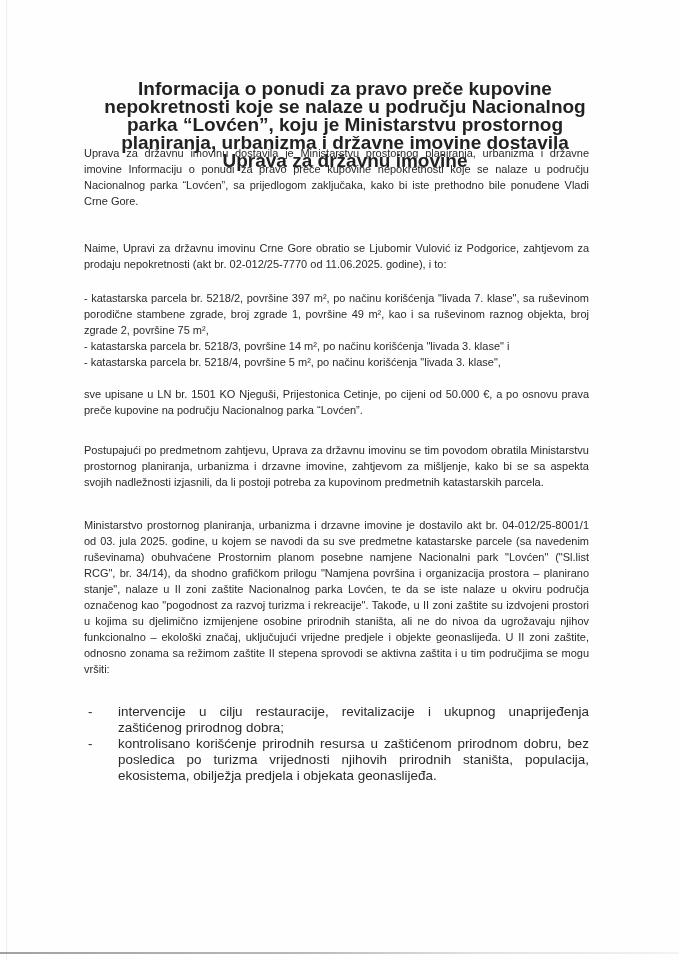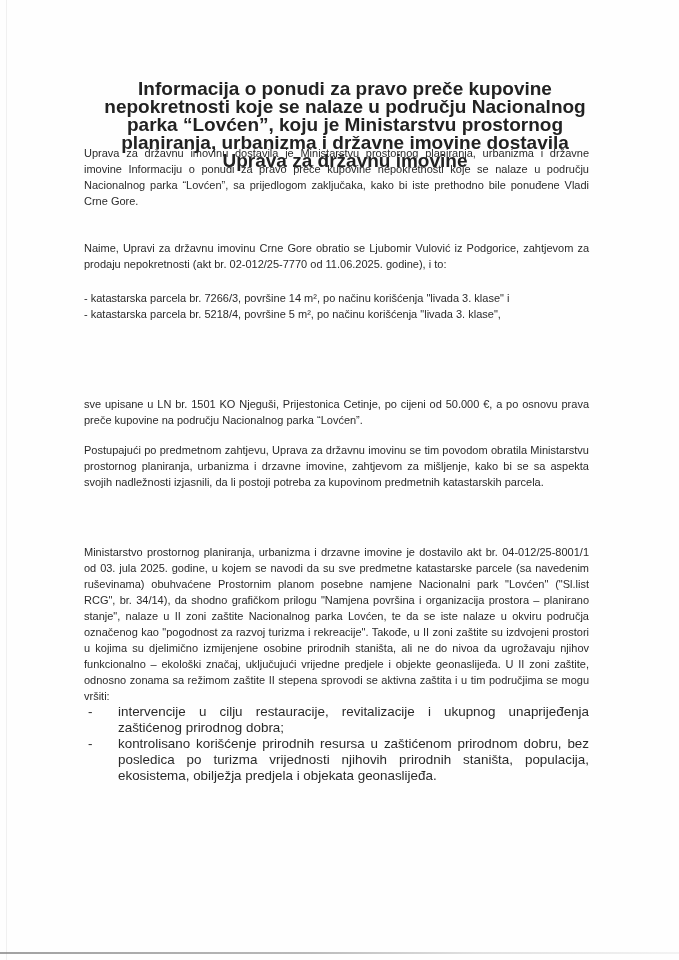--- a/index.html
+++ b/index.html
@@ -43,23 +43,23 @@
       text-align: justify;
       color: #2a2a2a;
     }
     .body-text p {
       margin: 0;
     }
     .p1 { top: 145px; }
     .p2 { top: 208px; margin-top: 32px; }
     .parcels { top: 290px; }
     .parcels .item { margin: 0; }
-    .p3 { top: 386px; margin-top: 10px; }
+    .p3 { top: 386px; }
     .p4 { top: 442px; }
-    .p5 { top: 544px; }
+    .p5 { top: 517px; }
     .bullets {
       position: absolute;
       left: 84px;
       top: 704px;
       width: 505px;
       font-size: 13.4px;
       line-height: 16px;
       color: #2a2a2a;
       margin: 0;
       padding: 0;
@@ -104,21 +104,22 @@
 
   <div class="body-text p1">
     <p>Uprava za državnu imovinu dostavila je Ministarstvu prostornog planiranja, urbanizma i državne imovine Informaciju o ponudi za pravo preče kupovine nepokretnosti koje se nalaze u području Nacionalnog parka “Lovćen”, sa prijedlogom zaključaka, kako bi iste prethodno bile ponuđene Vladi Crne Gore.</p>
   </div>
 
   <div class="body-text p2">
     <p>Naime, Upravi za državnu imovinu Crne Gore obratio se Ljubomir Vulović iz Podgorice, zahtjevom za prodaju nepokretnosti (akt br. 02-012/25-7770 od 11.06.2025. godine), i to:</p>
   </div>
 
   <div class="body-text parcels">
-    <p class="item">- katastarska parcela br. 7266/3, površine 14 m², po načinu korišćenja "livada 3. klase" i</p>
+    <p class="item">- katastarska parcela br. 5218/2, površine 397 m², po načinu korišćenja "livada 7. klase", sa ruševinom porodične stambene zgrade, broj zgrade 1, površine 49 m², kao i sa ruševinom raznog objekta, broj zgrade 2, površine 75 m²,</p>
+    <p class="item">- katastarska parcela br. 5218/3, površine 14 m², po načinu korišćenja "livada 3. klase" i</p>
     <p class="item">- katastarska parcela br. 5218/4, površine 5 m², po načinu korišćenja "livada 3. klase",</p>
   </div>
 
   <div class="body-text p3">
     <p>sve upisane u LN br. 1501 KO Njeguši, Prijestonica Cetinje, po cijeni od 50.000 €, a po osnovu prava preče kupovine na području Nacionalnog parka “Lovćen”.</p>
   </div>
 
   <div class="body-text p4">
     <p>Postupajući po predmetnom zahtjevu, Uprava za državnu imovinu se tim povodom obratila Ministarstvu prostornog planiranja, urbanizma i drzavne imovine, zahtjevom za mišljenje, kako bi se sa aspekta svojih nadležnosti izjasnili, da li postoji potreba za kupovinom predmetnih katastarskih parcela.</p>
   </div>

